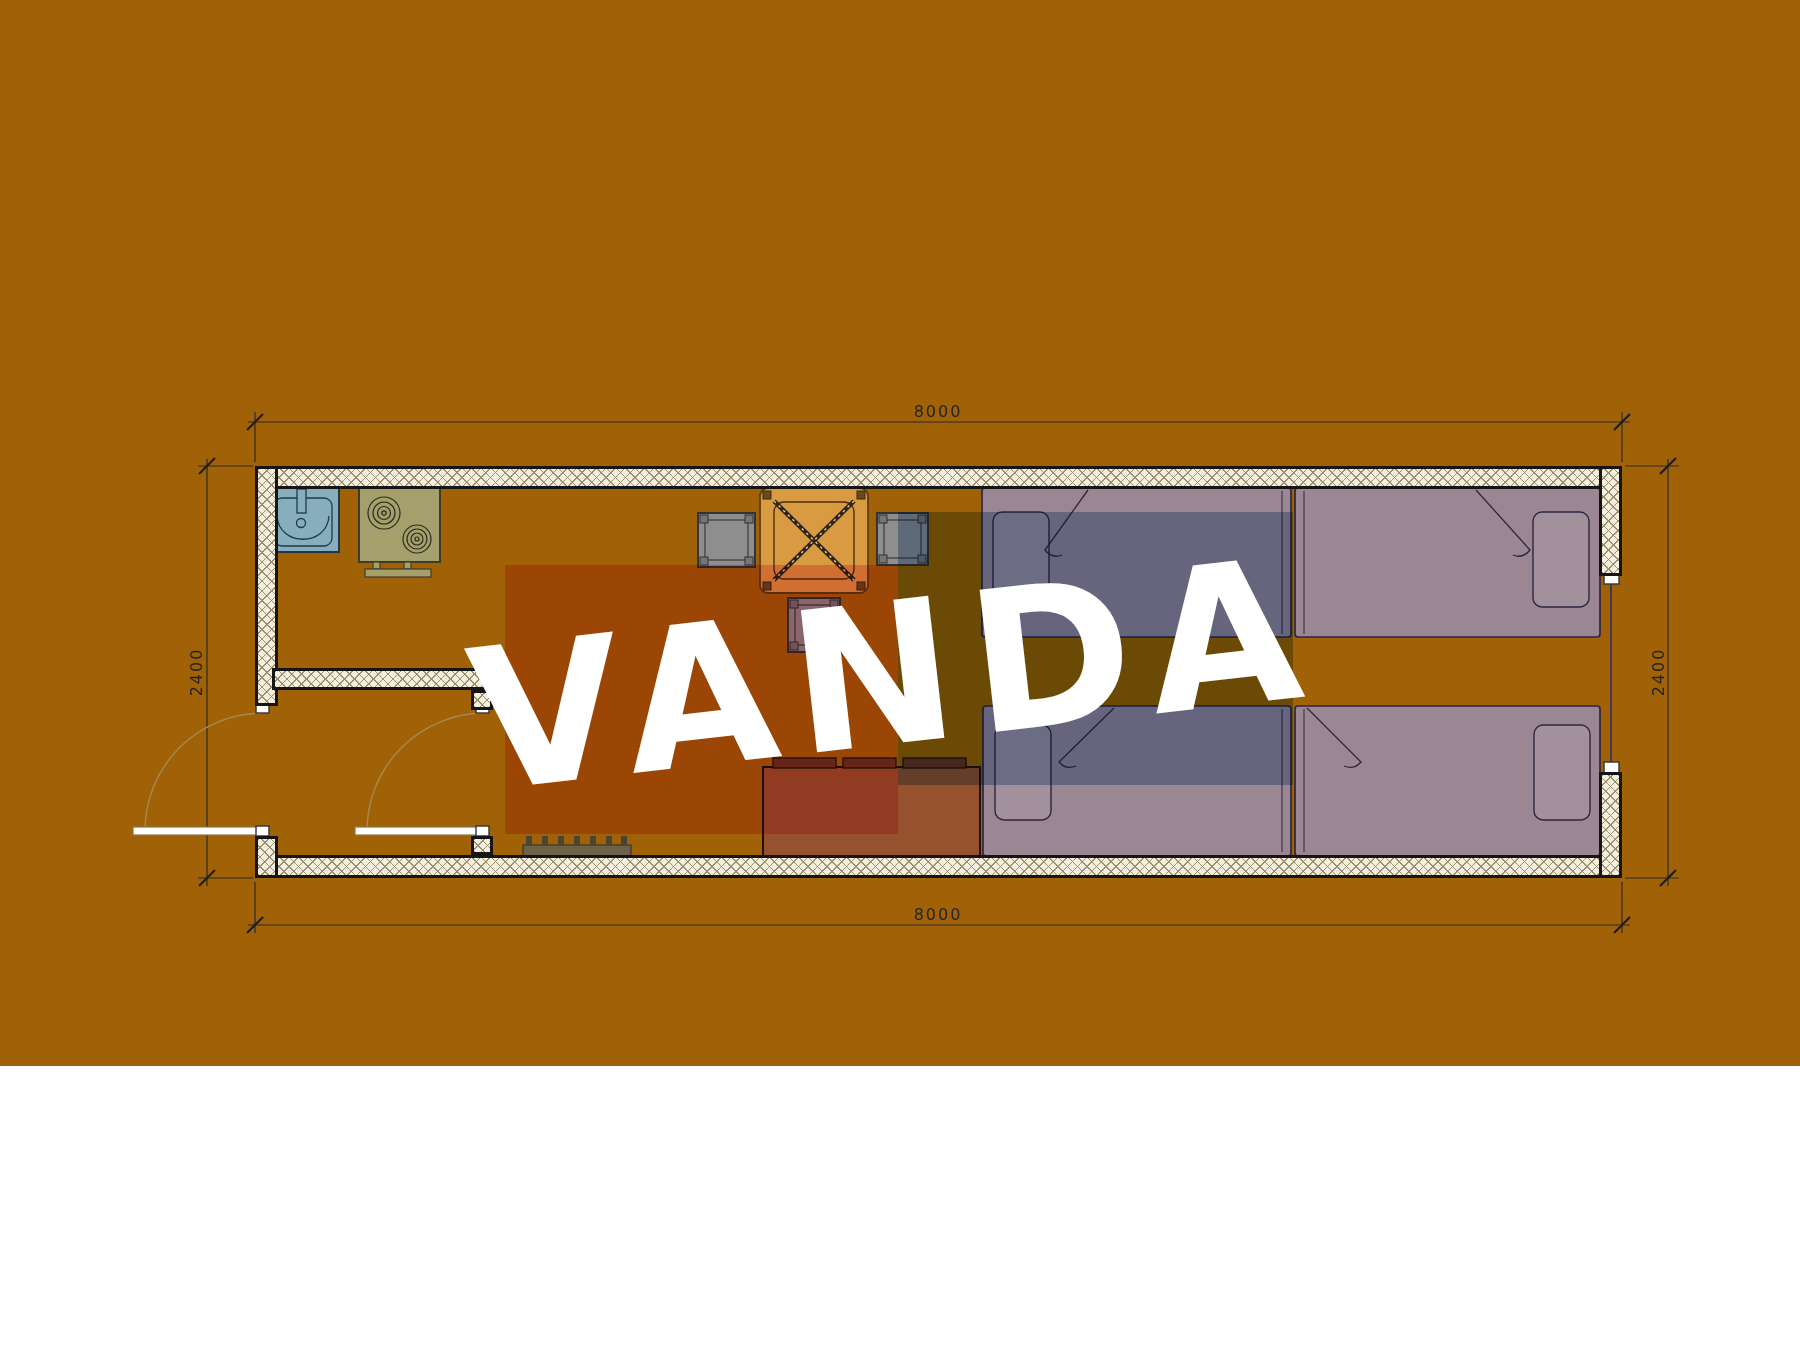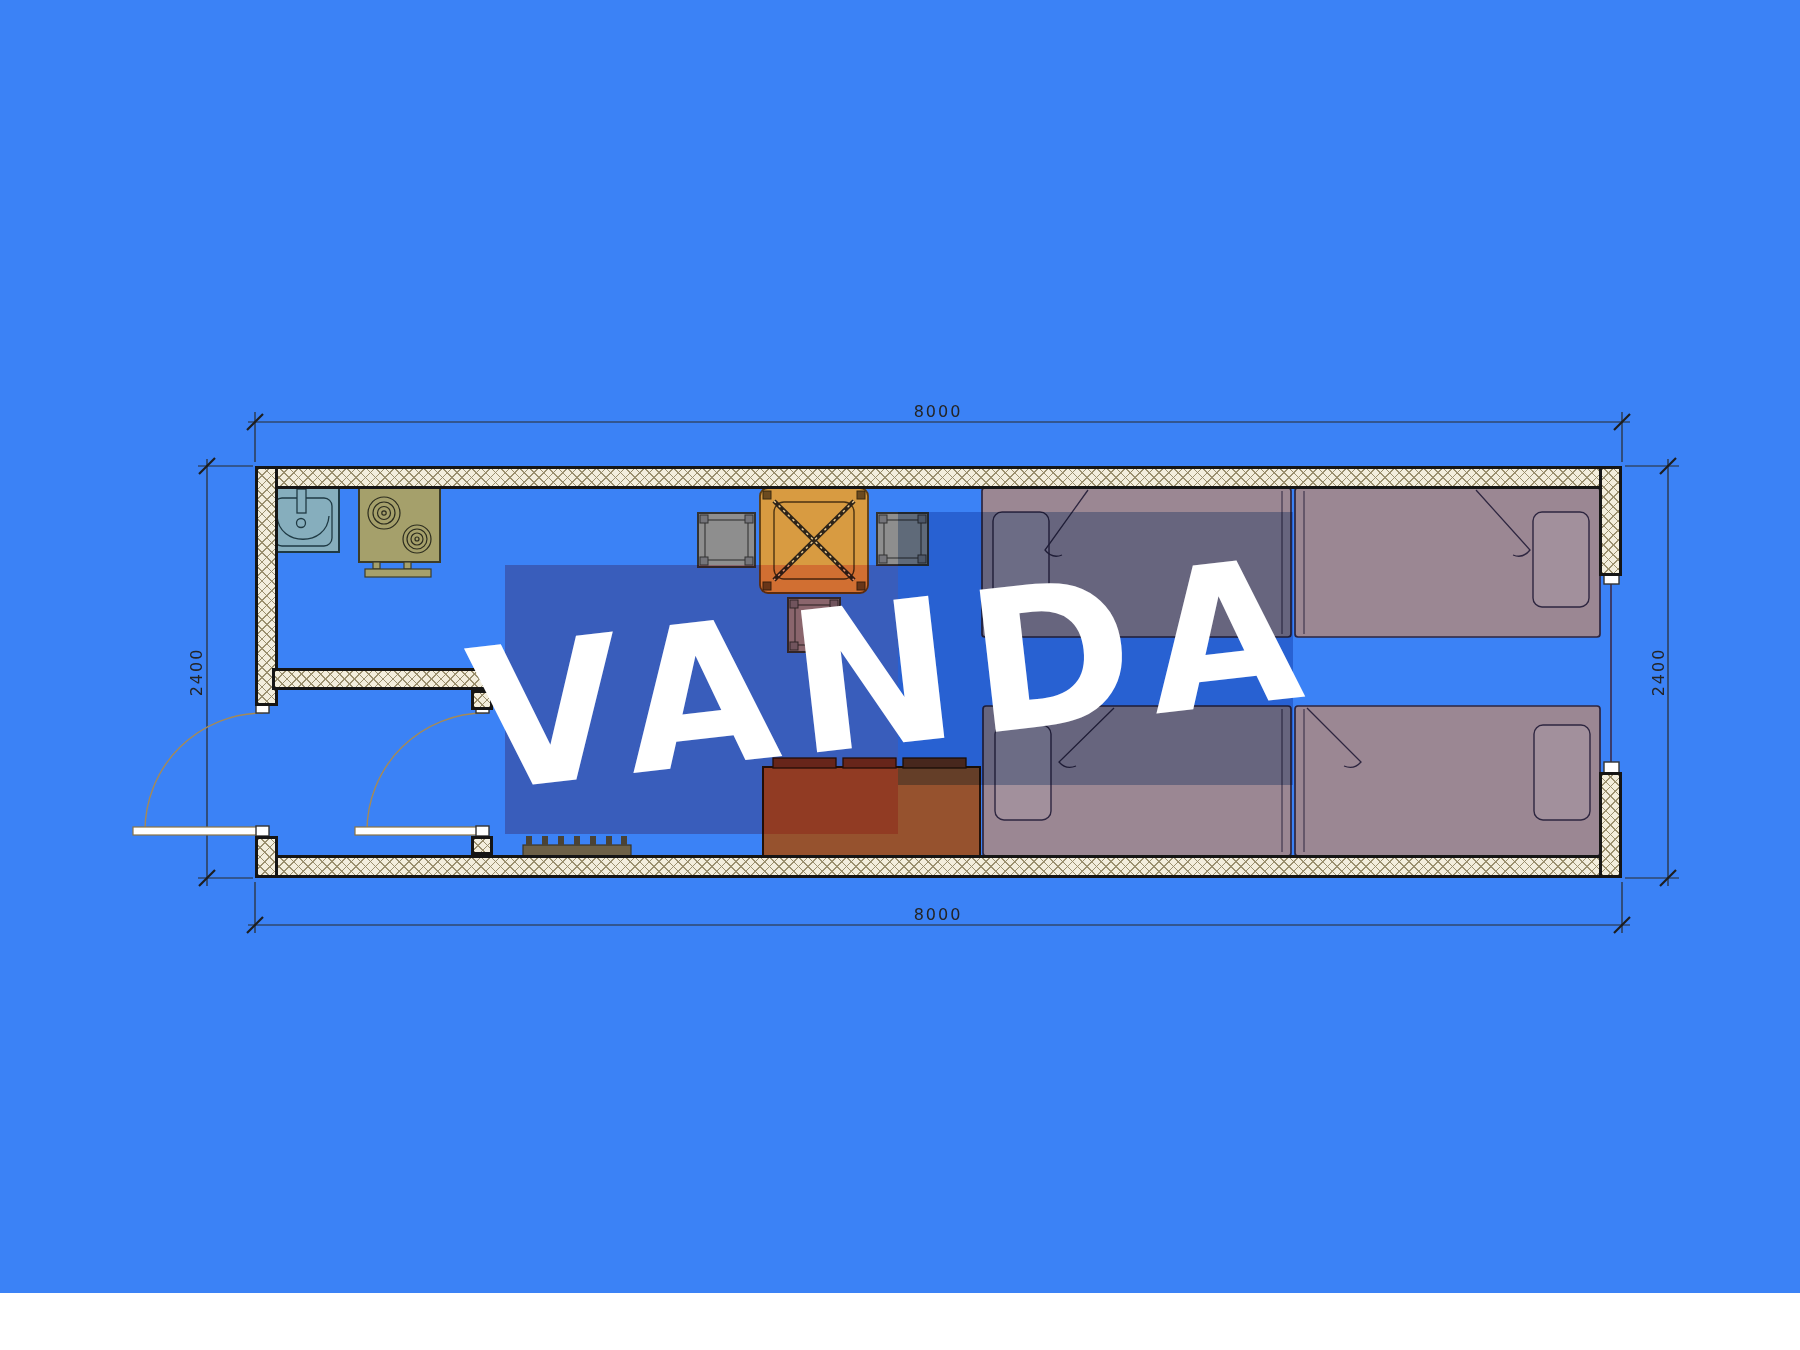--- a/index.html
+++ b/index.html
@@ -1,16 +1,16 @@
 <!DOCTYPE html>
 <html><head>
 <meta charset="utf-8">
 <style>
   html,body{margin:0;padding:0;background:#ffffff;}
-  #canvas{position:relative;width:1800px;height:1293px;background:#3b82f6;overflow:hidden;
+  #canvas{position:relative;width:1800px;height:1066px;background:#a16207;overflow:hidden;
           font-family:"DejaVu Sans", sans-serif;}
   
   .wall{position:absolute;box-sizing:border-box;border:3.5px solid #151515;
     background:
       repeating-linear-gradient(45deg,  rgba(150,139,105,.95) 0 1.1px, transparent 1.1px 6.8px),
       repeating-linear-gradient(135deg, rgba(150,139,105,.95) 0 1.1px, transparent 1.1px 6.8px),
       #f3eedd;
     z-index:3;}
   svg.lineart{position:absolute;left:0;top:0;z-index:2;}
   .dimtext{position:absolute;color:#242424;font-size:16px;letter-spacing:2px;z-index:4;

